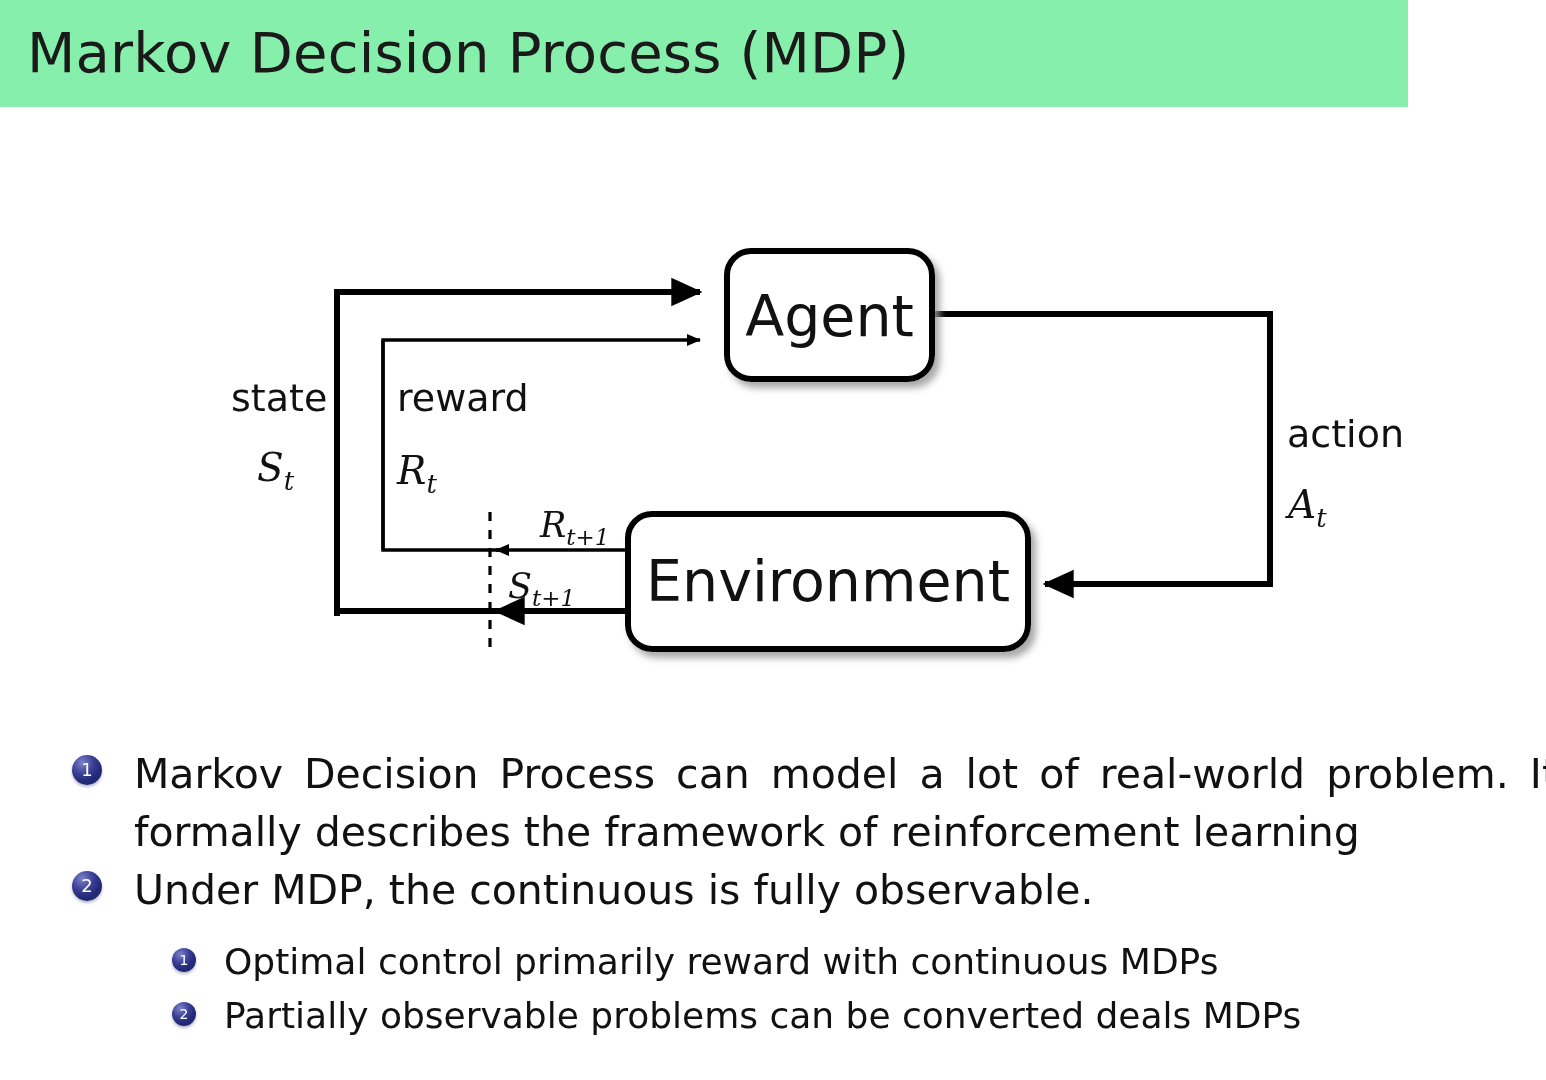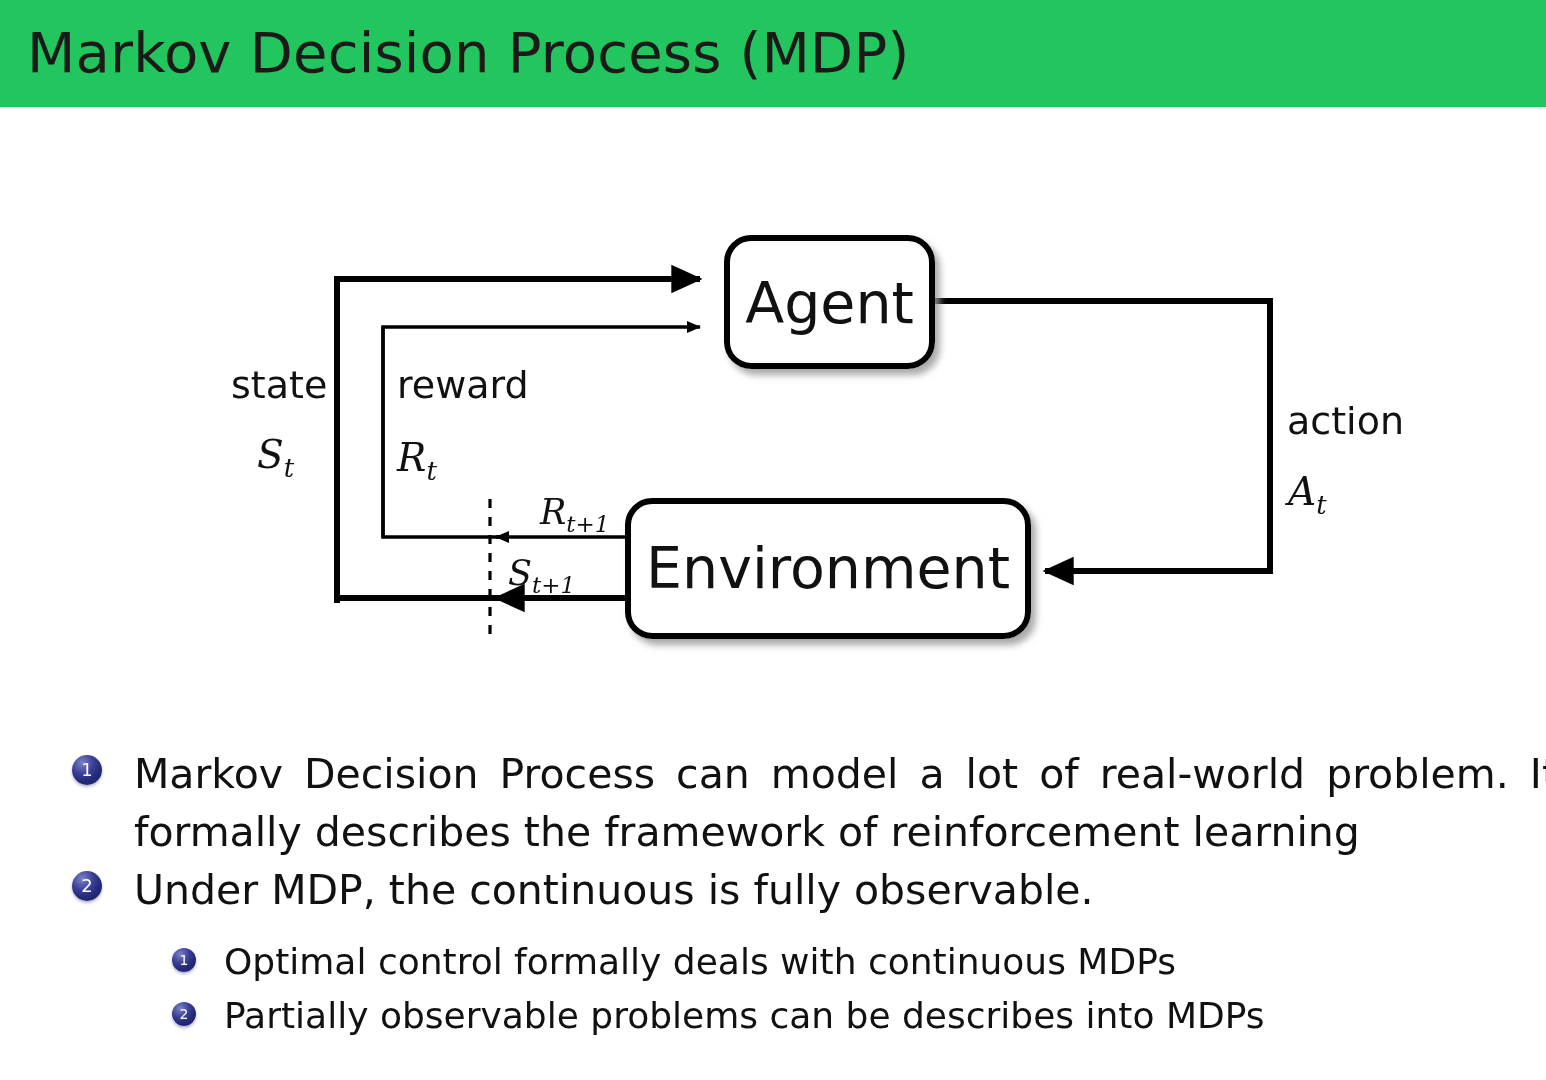--- a/index.html
+++ b/index.html
@@ -12,42 +12,42 @@
     height: 1080px;
     overflow: hidden;
     font-family: "DejaVu Sans", sans-serif;
   }
 
   
   #slide-header {
     position: absolute;
     left: 0;
     top: 0;
-    width: 1546px;
+    width: 1408px;
     height: 107px;
-    background: #22c55e;
+    background: #86efac;
     box-sizing: border-box;
   }
   #slide-title {
     position: absolute;
     left: 27px;
     top: 13px;
     font-family: "DejaVu Sans", sans-serif;
     font-size: 56px;
     line-height: 80px;
     letter-spacing: 0.2px;
     color: #1a1a1a;
     white-space: nowrap;
   }
 
   
   #diagram {
     position: absolute;
     left: 0;
-    top: 103px;
+    top: 116px;
     width: 1424px;
     height: 610px;
   }
   #diagram svg {
     display: block;
   }
 
   
   #bullets {
     position: absolute;
@@ -232,21 +232,21 @@
 
   <div class="lvl1-item" style="left:72px; top:136px;">
     <div class="lvl1-badge">2</div>
     <div class="lvl1-text">
       <span class="ln">Under MDP, the continuous is fully observable.</span>
     </div>
   </div>
 
   <div class="lvl2-item" style="left:172px; top:213px;">
     <div class="lvl2-badge">1</div>
-    <div class="lvl2-text">Optimal control formally deals with continuous MDPs</div>
+    <div class="lvl2-text">Optimal control primarily reward with continuous MDPs</div>
   </div>
 
   <div class="lvl2-item" style="left:172px; top:267px;">
     <div class="lvl2-badge">2</div>
-    <div class="lvl2-text">Partially observable problems can be describes into MDPs</div>
+    <div class="lvl2-text">Partially observable problems can be converted deals MDPs</div>
   </div>
 
 </div>
 
 </body></html>

